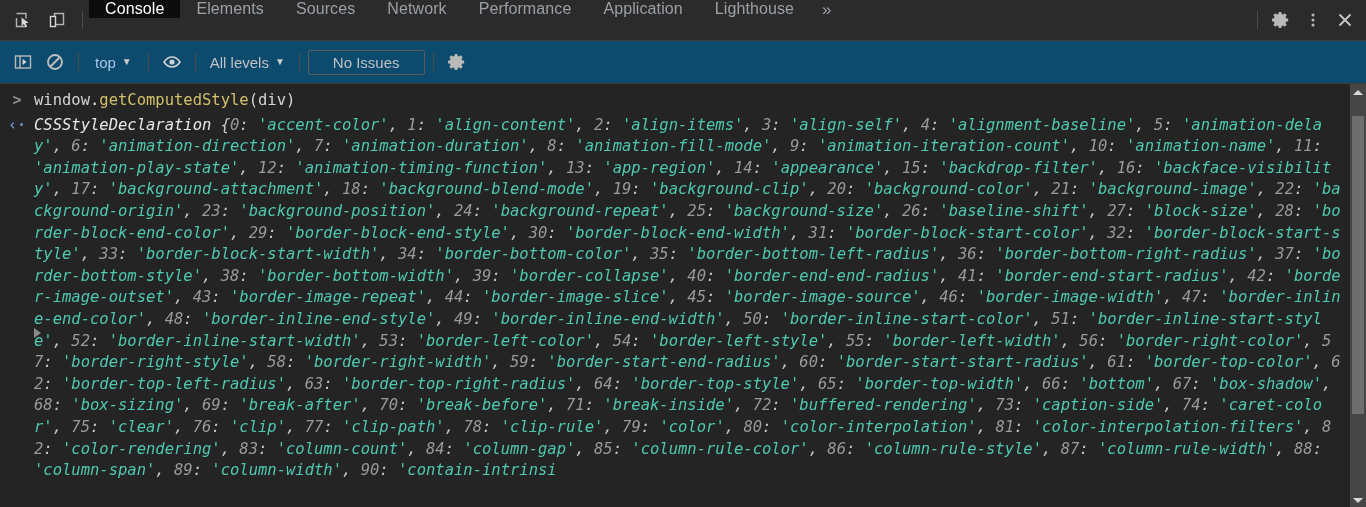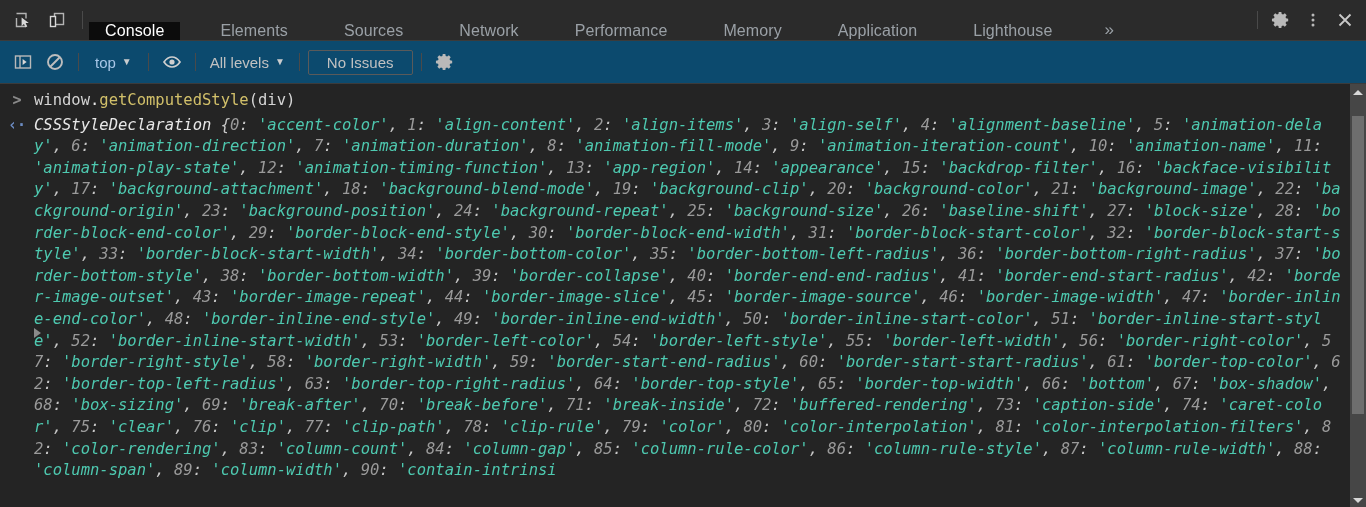--- a/index.html
+++ b/index.html
@@ -40,24 +40,23 @@
   }
   .vsep {
     width: 1px;
     height: 18px;
     background: #4a4a4a;
     margin: 0 6px;
     align-self: center;
   }
   .tabs {
     display: flex;
-    align-items: flex-end;
+    align-items: flex-start;
     flex: 1;
     min-width: 0;
-    gap: 24px;
   }
   .tab {
     display: flex;
     align-items: center;
     padding: 0 16px;
     font-size: 16px;
     color: #9aa0a6;
     white-space: nowrap;
     letter-spacing: 0.1px;
   }
@@ -126,21 +125,21 @@
     color: #c1c1c1;
     font-size: 15px;
     padding: 3px 6px;
     white-space: nowrap;
   }
   .issuesbtn {
     color: #c1c1c1;
     font-size: 15px;
     border: 1px solid #5a5a5a;
     border-radius: 2px;
-    padding: 3px 18px;
+    padding: 3px 24px;
     white-space: nowrap;
     background: transparent;
     font-family: "Liberation Sans", sans-serif;
   }
 
   
   .console {
     position: relative;
     height: 424px;
     background: #242424;
@@ -273,23 +272,20 @@
     <div class="tab">
         <span>Sources</span>
       </div>
     <div class="tab">
         <span>Network</span>
       </div>
     <div class="tab">
         <span>Performance</span>
       </div>
     <div class="tab">
-        <span>Memory</span>
-      </div>
-    <div class="tab">
         <span>Application</span>
       </div>
     <div class="tab">
         <span>Lighthouse</span>
       </div>
     <div class="tab more">
         <span>»</span>
       </div>
   </div>
 

